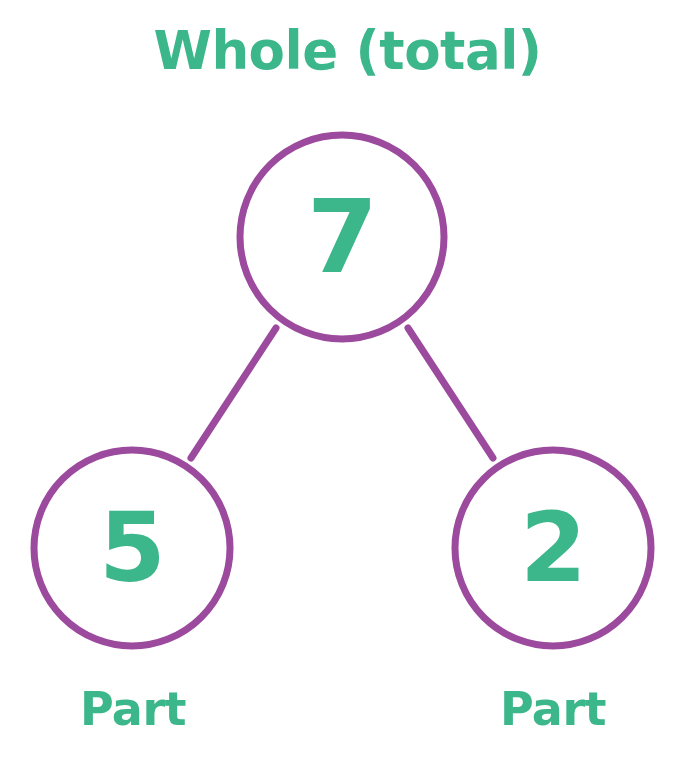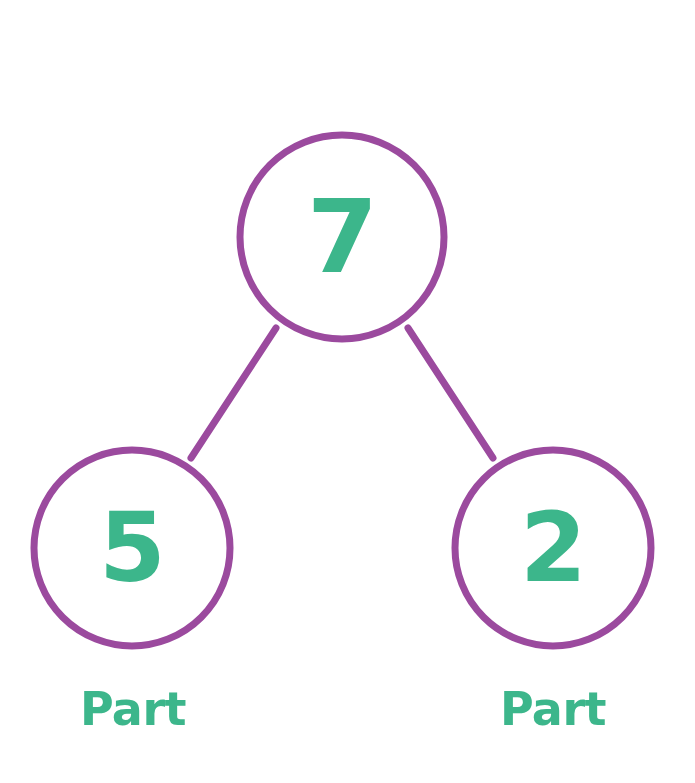--- a/index.html
+++ b/index.html
@@ -88,20 +88,21 @@
 
   <svg id="bond-svg" viewBox="0 0 695 783">
     <line x1="276" y1="328" x2="191" y2="458" stroke="#9B4A9E" stroke-width="7" stroke-linecap="round"></line>
     <line x1="408" y1="328" x2="493" y2="458" stroke="#9B4A9E" stroke-width="7" stroke-linecap="round"></line>
 
     <circle cx="342" cy="237" r="102" fill="#ffffff" stroke="#9B4A9E" stroke-width="7"></circle>
     <circle cx="132" cy="548" r="98" fill="#ffffff" stroke="#9B4A9E" stroke-width="7"></circle>
     <circle cx="553" cy="548" r="98" fill="#ffffff" stroke="#9B4A9E" stroke-width="7"></circle>
   </svg>
 
+  <div class="label-text" id="title-whole">Whole (total)</div>
 
   <div class="node-value" id="value-whole">7</div>
 
   <div class="node-value" id="value-part-left">5</div>
 
   <div class="node-value" id="value-part-right">2</div>
 
   <div class="label-text" id="label-part-left">Part</div>
 
   <div class="label-text" id="label-part-right">Part</div>

